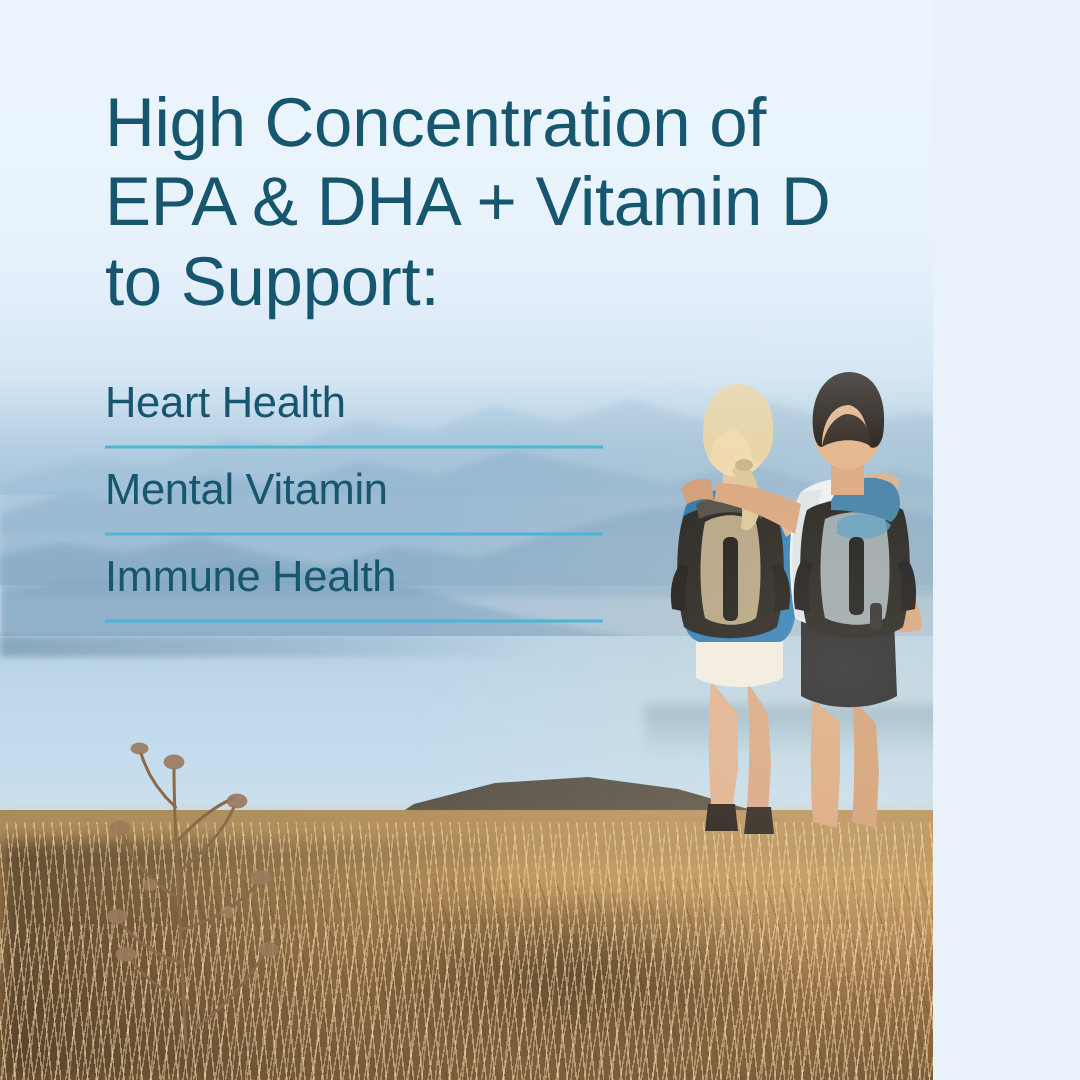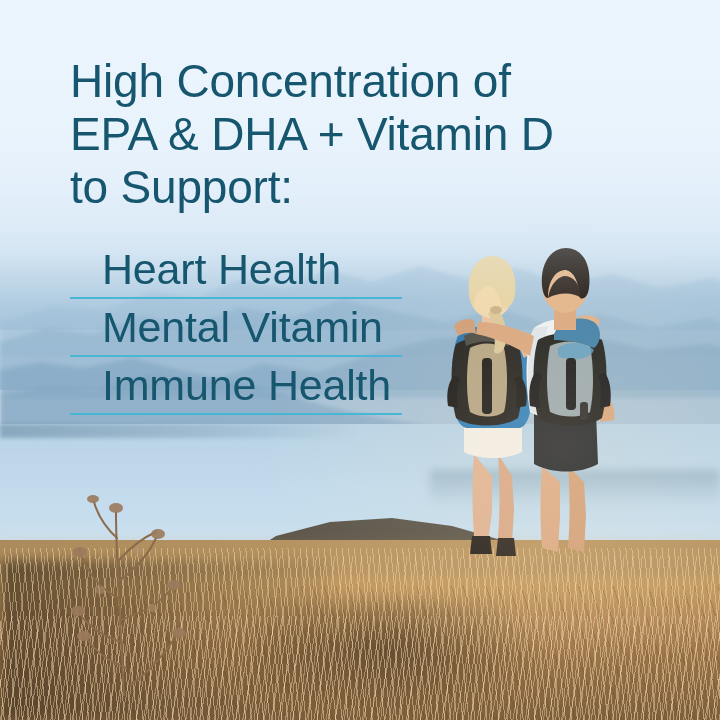--- a/index.html
+++ b/index.html
@@ -1,21 +1,21 @@
 <!DOCTYPE html>
 <html><head>
 <meta charset="utf-8">
 <style>
   html,body{margin:0;padding:0;}
   body{
     width:720px;height:720px;overflow:hidden;
     font-family:"Liberation Sans", sans-serif;
     background:#e9f2fb;
   }
-  #stage{position:relative;width:720px;height:720px;overflow:hidden;}
+  #stage{position:relative;width:622px;height:720px;overflow:hidden;}
 
   
   .photo{position:absolute;inset:0;overflow:hidden;}
 
   
   .sky{
     position:absolute;left:0;top:0;width:720px;height:330px;
     background:linear-gradient(180deg,
       #e8f2fc 0%, #e6f1fb 22%, #e2eefa 40%,
       #dbeaf7 58%, #cfe2f1 76%, #c2d9ea 92%, #b9d2e5 100%);
@@ -152,26 +152,25 @@
     font-weight:400;
     letter-spacing:-.2px;
     white-space:pre-line;
   }
 
   .benefits{position:absolute;left:70px;top:243px;width:400px;}
   .benefit{position:relative;}
   .benefit-label{
     display:block;
     color:#16566e;
-    font-size:43px;
+    font-size:29px;
     line-height:51px;
     font-weight:400;
     letter-spacing:-.2px;
     padding-top:1px;
-    margin-left:32px;
   }
   .divider{
     display:block;height:2px;width:330px;
     background:#4ab6d6;
     margin:2px 0 2px 0;
   }
   .divider.w1{width:332px;}
   .divider.w2{width:332px;}
   .divider.w3{width:332px;}
 </style>

